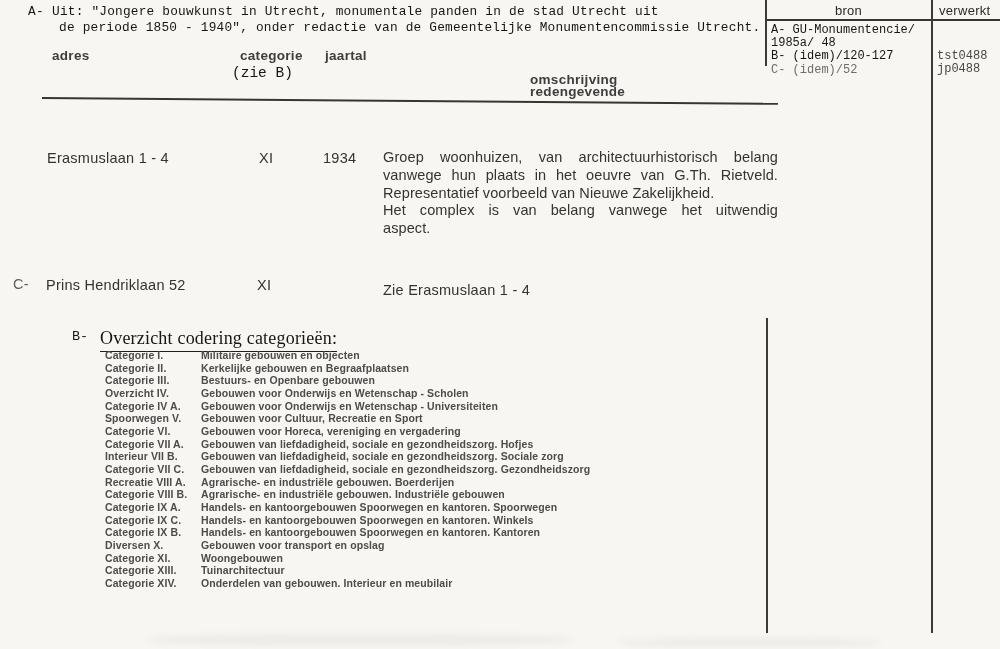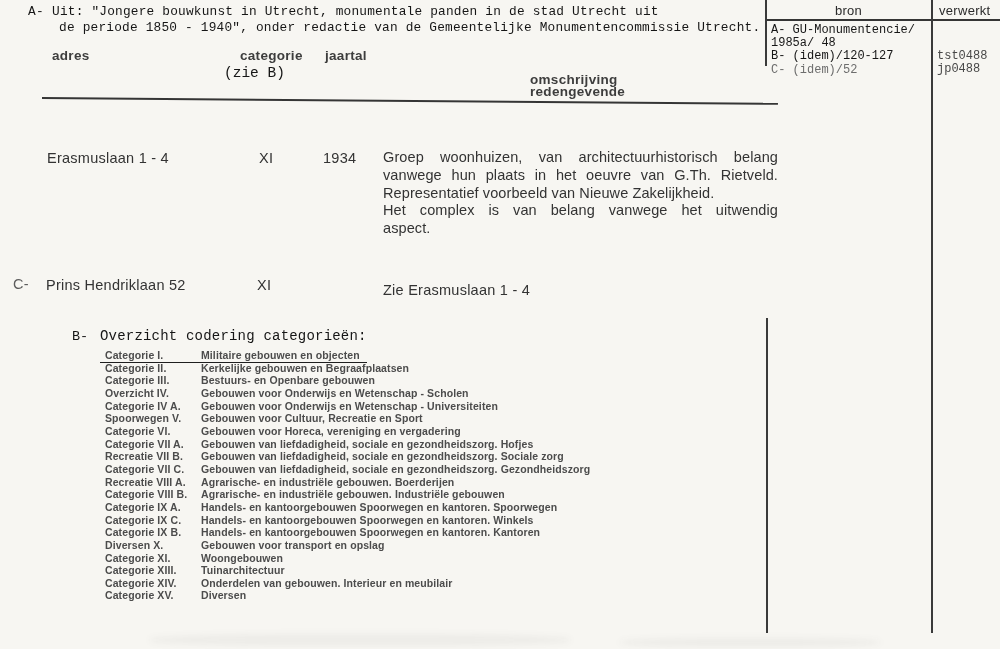--- a/index.html
+++ b/index.html
@@ -15,41 +15,41 @@
   .print{font-size:14.5px;color:#333;letter-spacing:.25px;}
   .vline{position:absolute;width:1.5px;background:#3a3a3a;}
   .hline{position:absolute;height:1.5px;background:#353535;}
   .rule-main{transform:rotate(.45deg);transform-origin:left top;}
   .bron-lines div{font-size:12px;line-height:13.2px;}
   .bron-lines div:nth-child(4){color:#6d6d6d;}
   .verw-lines div{font-size:12px;line-height:13.4px;color:#474747;}
   .par{position:absolute;width:395px;font-size:14.5px;color:#333;}
   .par div{line-height:17.8px;letter-spacing:.1px;}
   .par .just{text-align:justify;text-align-last:justify;}
-  .b-title{font-size:14px;border-bottom:1.6px solid #1f1f1f;padding-bottom:18px;letter-spacing:.2px;}
+  .b-title{font-size:18px;border-bottom:1.6px solid #1f1f1f;padding-bottom:2px;letter-spacing:.2px;font-family:Liberation Serif, serif;}
   .cats{position:absolute;left:105px;top:349px;width:560px;}
   .cat-row{display:flex;height:12.66px;line-height:12.5px;font-size:10.5px;
            font-weight:700;color:#4c4c4c;letter-spacing:.1px;}
   .cat-code{width:96px;flex:none;}
   .cat-label{flex:1;white-space:nowrap;}
   .faded{color:#5d5d5d;}
   .smudge{position:absolute;background:rgba(60,60,55,.05);filter:blur(3px);border-radius:40%;}
 </style>
 </head>
 <body>
 
 <div class="page">
 
   <div class="abs mono typed" style="left:28px;top:4px;">A-</div>
   <div class="abs mono typed" style="left:52px;top:4px;">Uit: "Jongere bouwkunst in Utrecht, monumentale panden in de stad Utrecht uit</div>
   <div class="abs mono typed" style="left:59px;top:20px;">de periode 1850 - 1940", onder redactie van de Gemeentelijke Monumentencommissie Utrecht.</div>
 
   <div class="abs hdr" style="left:52px;top:48px;">adres</div>
   <div class="abs hdr" style="left:240px;top:48px;">categorie</div>
-  <div class="abs mono" style="left:224px;top:65px;font-size:14.5px;">(zie B)</div>
+  <div class="abs mono" style="left:232px;top:65px;font-size:14.5px;">(zie B)</div>
   <div class="abs hdr" style="left:325px;top:48px;">jaartal</div>
   <div class="abs hdr" style="left:530px;top:48px;margin-top:36px;">redengevende</div>
   <div class="abs hdr" style="left:530px;top:72px;">omschrijving</div>
 
   <div class="abs" style="left:765px;top:3px;width:167px;text-align:center;font-size:13px;color:#2b2b2b;letter-spacing:.3px;">bron</div>
   <div class="abs" style="left:939px;top:3px;font-size:13px;color:#2b2b2b;letter-spacing:.3px;">verwerkt</div>
   <div class="hline" style="left:765px;top:19px;width:235px;"></div>
   <div class="vline" style="left:765px;top:0;height:66px;"></div>
   <div class="vline" style="left:931px;top:0;height:633px;"></div>
   <div class="vline" style="left:766px;top:318px;height:315px;"></div>
@@ -122,21 +122,21 @@
         <span class="cat-code">Categorie VI.</span>
         <span class="cat-label">Gebouwen voor Horeca, vereniging en vergadering</span>
       </div>
 
       <div class="cat-row">
         <span class="cat-code">Categorie VII A.</span>
         <span class="cat-label">Gebouwen van liefdadigheid, sociale en gezondheidszorg. Hofjes</span>
       </div>
 
       <div class="cat-row">
-        <span class="cat-code">Recreatie VII B.</span>
+        <span class="cat-code">Interieur VII B.</span>
         <span class="cat-label">Gebouwen van liefdadigheid, sociale en gezondheidszorg. Sociale zorg</span>
       </div>
 
       <div class="cat-row">
         <span class="cat-code">Categorie VII C.</span>
         <span class="cat-label">Gebouwen van liefdadigheid, sociale en gezondheidszorg. Gezondheidszorg</span>
       </div>
 
       <div class="cat-row">
         <span class="cat-code">Recreatie VIII A.</span>
@@ -177,22 +177,18 @@
       <div class="cat-row">
         <span class="cat-code">Categorie XIII.</span>
         <span class="cat-label">Tuinarchitectuur</span>
       </div>
 
       <div class="cat-row">
         <span class="cat-code">Categorie XIV.</span>
         <span class="cat-label">Onderdelen van gebouwen. Interieur en meubilair</span>
       </div>
 
-      <div class="cat-row">
-        <span class="cat-code">Categorie XV.</span>
-        <span class="cat-label">Diversen</span>
-      </div>
     </div>
 
   <div class="smudge" style="left:150px;top:634px;width:420px;height:12px;"></div>
   <div class="smudge" style="left:620px;top:638px;width:260px;height:9px;"></div>
 
 </div>
 
 </body></html>

